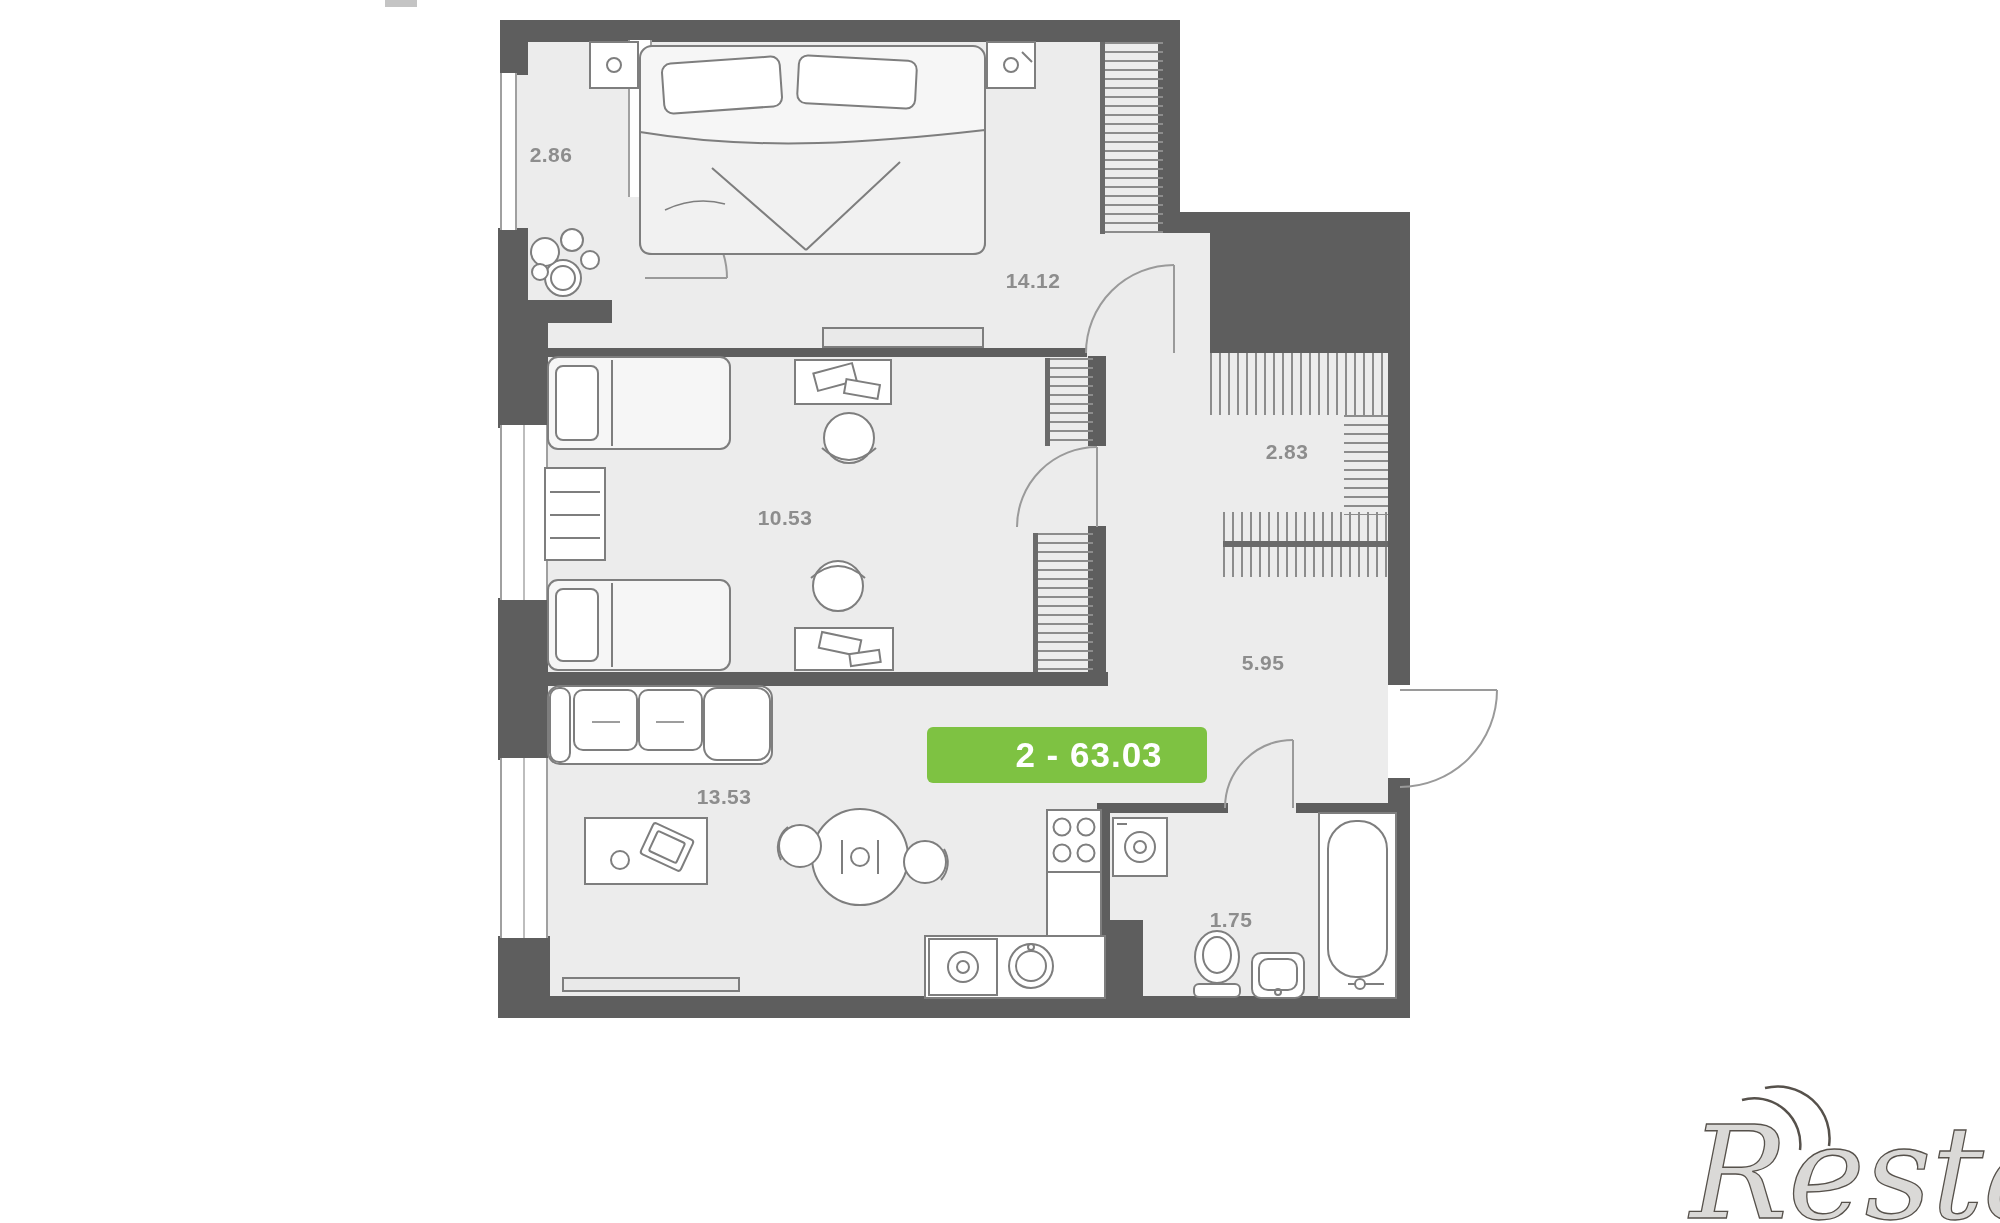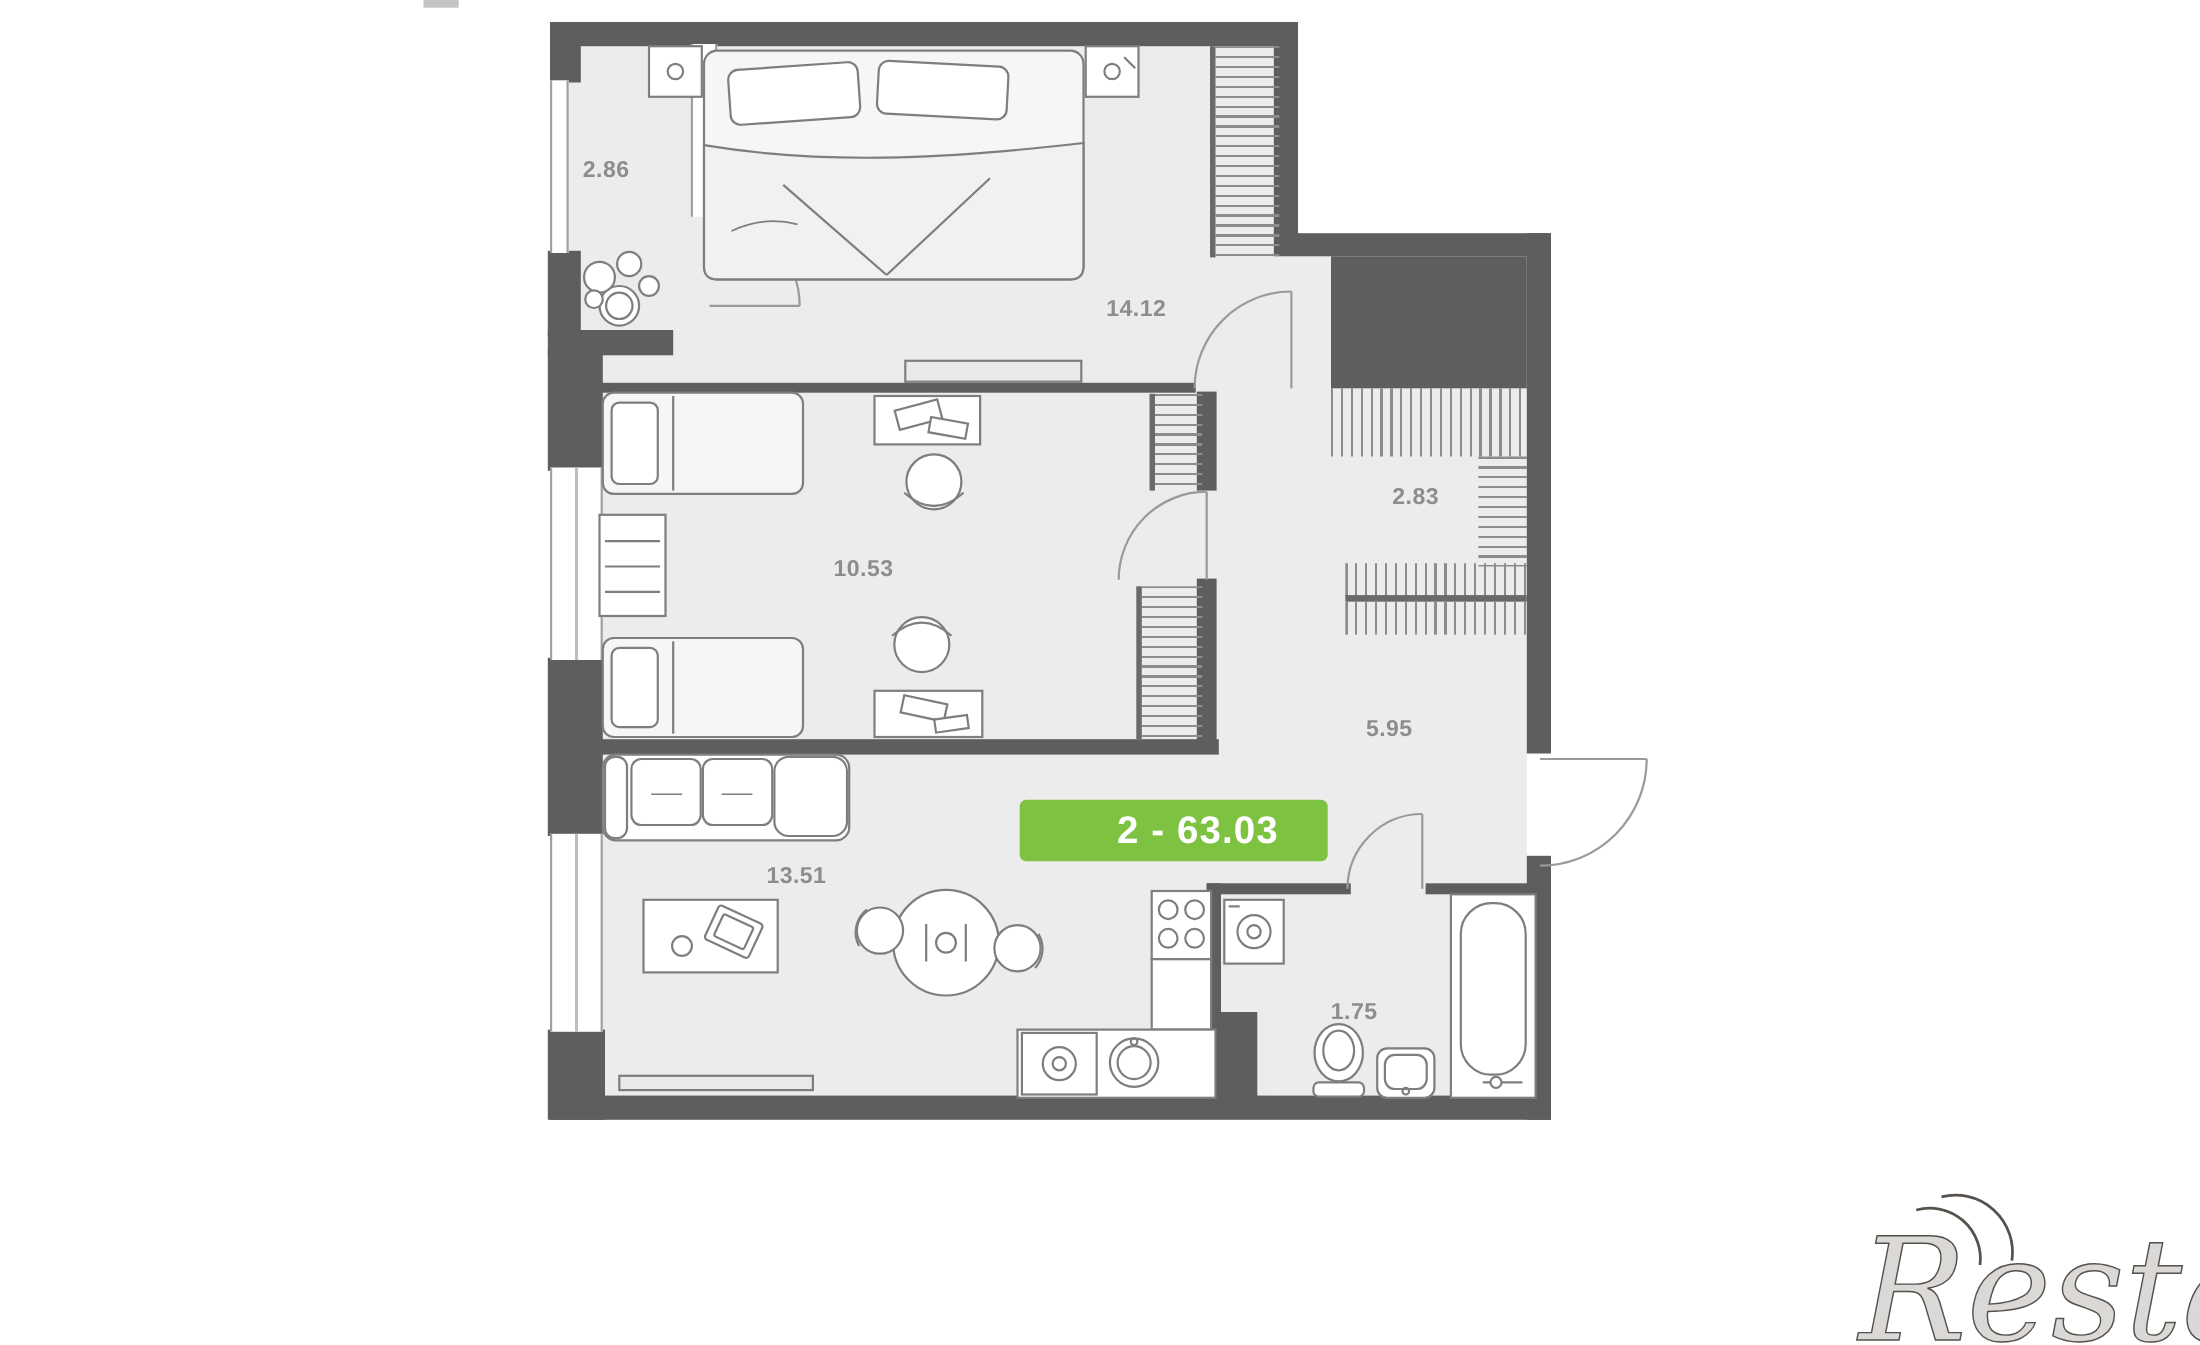--- a/index.html
+++ b/index.html
@@ -238,20 +238,20 @@
       <path d="M1742,1100 a46,46 0 0 1 58,50"></path>
       <path d="M1765,1088 a52,52 0 0 1 64,58"></path>
     </g>
   </svg>
 
   <div class="room-label" style="left:551px;top:155px;">2.86</div>
   <div class="room-label" style="left:1033px;top:281px;">14.12</div>
   <div class="room-label" style="left:785px;top:518px;">10.53</div>
   <div class="room-label" style="left:1287px;top:452px;">2.83</div>
   <div class="room-label" style="left:1263px;top:663px;">5.95</div>
-  <div class="room-label" style="left:724px;top:797px;">13.51</div>
+  <div class="room-label" style="left:724px;top:797px;">13.53</div>
   <div class="room-label" style="left:1231px;top:920px;">1.75</div>
 
   <div class="badge">2 - 63.03</div>
 
   <div class="watermark">Restate</div>
 
 </div>
 
 </body></html>

